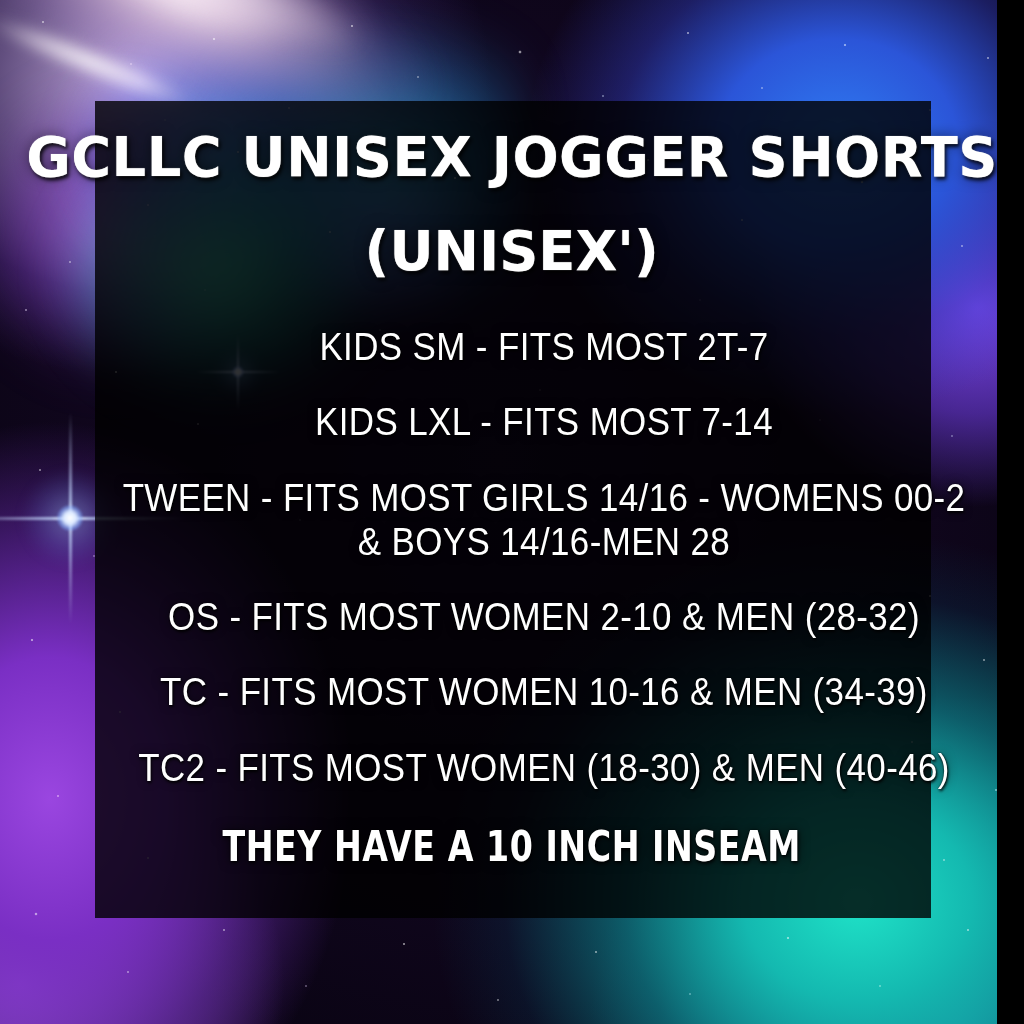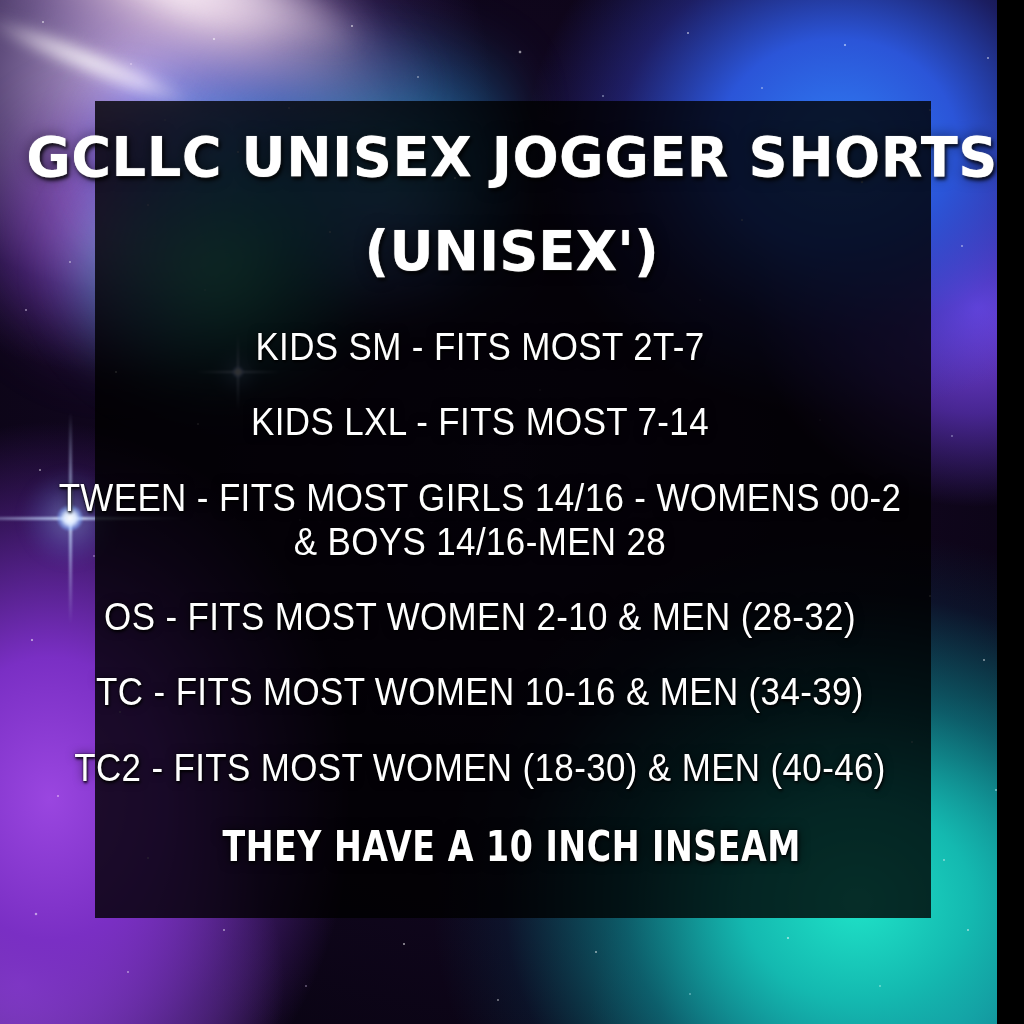--- a/index.html
+++ b/index.html
@@ -235,21 +235,21 @@
     transform:scaleX(0.97);
     text-shadow:
       0 0 1px rgba(255,255,255,0.65),
       2px 3px 4px rgba(0,0,0,0.85),
       0 0 14px rgba(0,0,0,0.5);
   }
 
   .lines{
     margin-top:48px;
     width:1024px;
-    display:flex; flex-direction:column; align-items:flex-start;
+    display:flex; flex-direction:column; align-items:flex-end;
   }
   .line{
     font-family:"Liberation Sans", sans-serif;
     font-weight:400;
     font-size:38px;
     line-height:1.06;
     color:#ffffff;
     text-align:center;
     width:960px;
     transform:scaleX(0.92);

